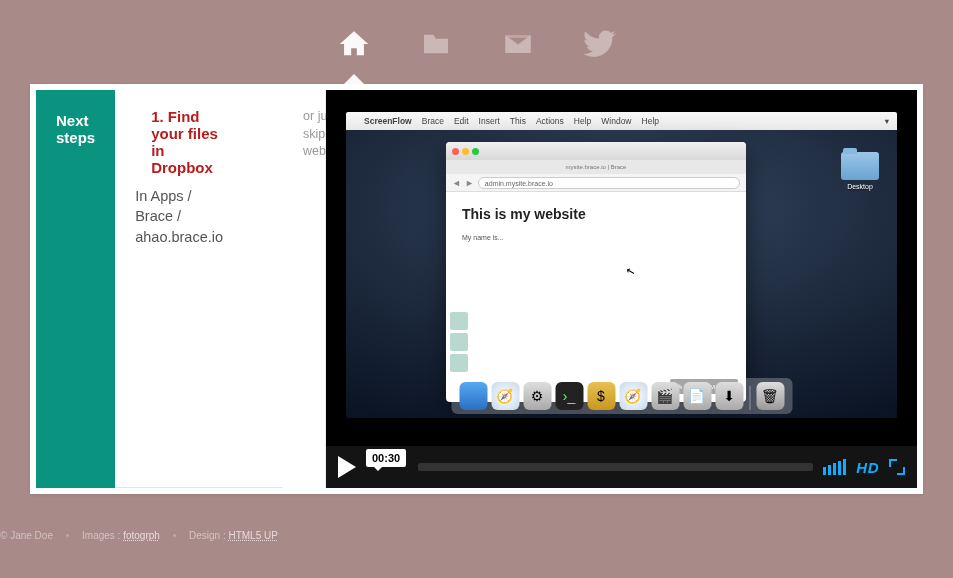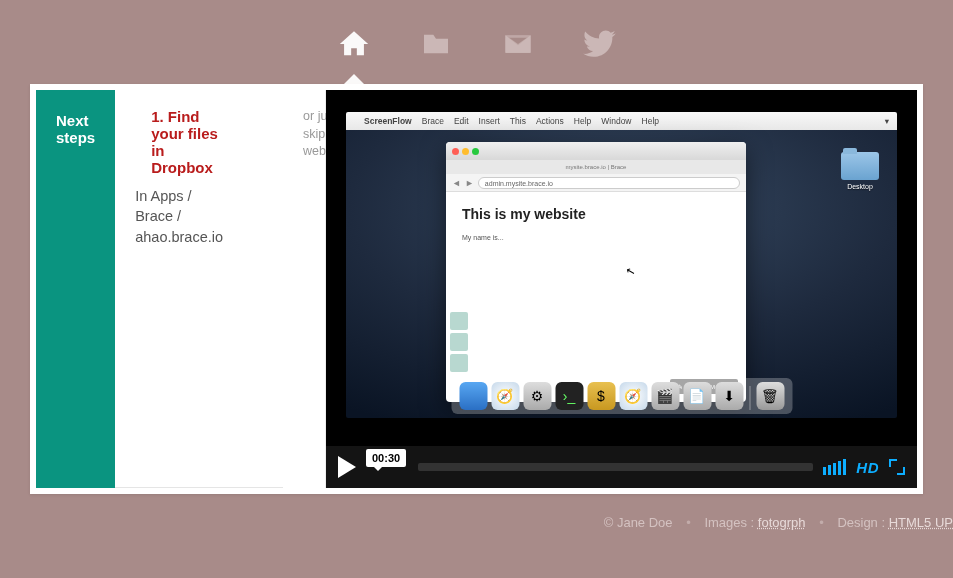--- a/index.html
+++ b/index.html
@@ -287,23 +287,23 @@
   position: relative;
   cursor: pointer;
 }
 .fullscreen-btn::before, .fullscreen-btn::after {
   content:''; position:absolute; width:6px; height:6px;
   border:2px solid #0daeff;
 }
 .fullscreen-btn::before { top:0; left:0; border-right:none; border-bottom:none; }
 .fullscreen-btn::after { bottom:0; right:0; border-left:none; border-top:none; }
 .footer {
-  text-align: right;
-  margin-top: 21px;
-  font-size: 13px;
+  text-align: left;
+  margin-top: 36px;
+  font-size: 10px;
   color: #d4c2c1;
 }
 .footer a { color: #e8dad9; text-decoration: underline dotted; }
 .footer .dot { margin: 0 10px; opacity:.6; }
 </style>
 </head>
 <body>
 
 <div class="top-nav">
   <div class="icon active">

